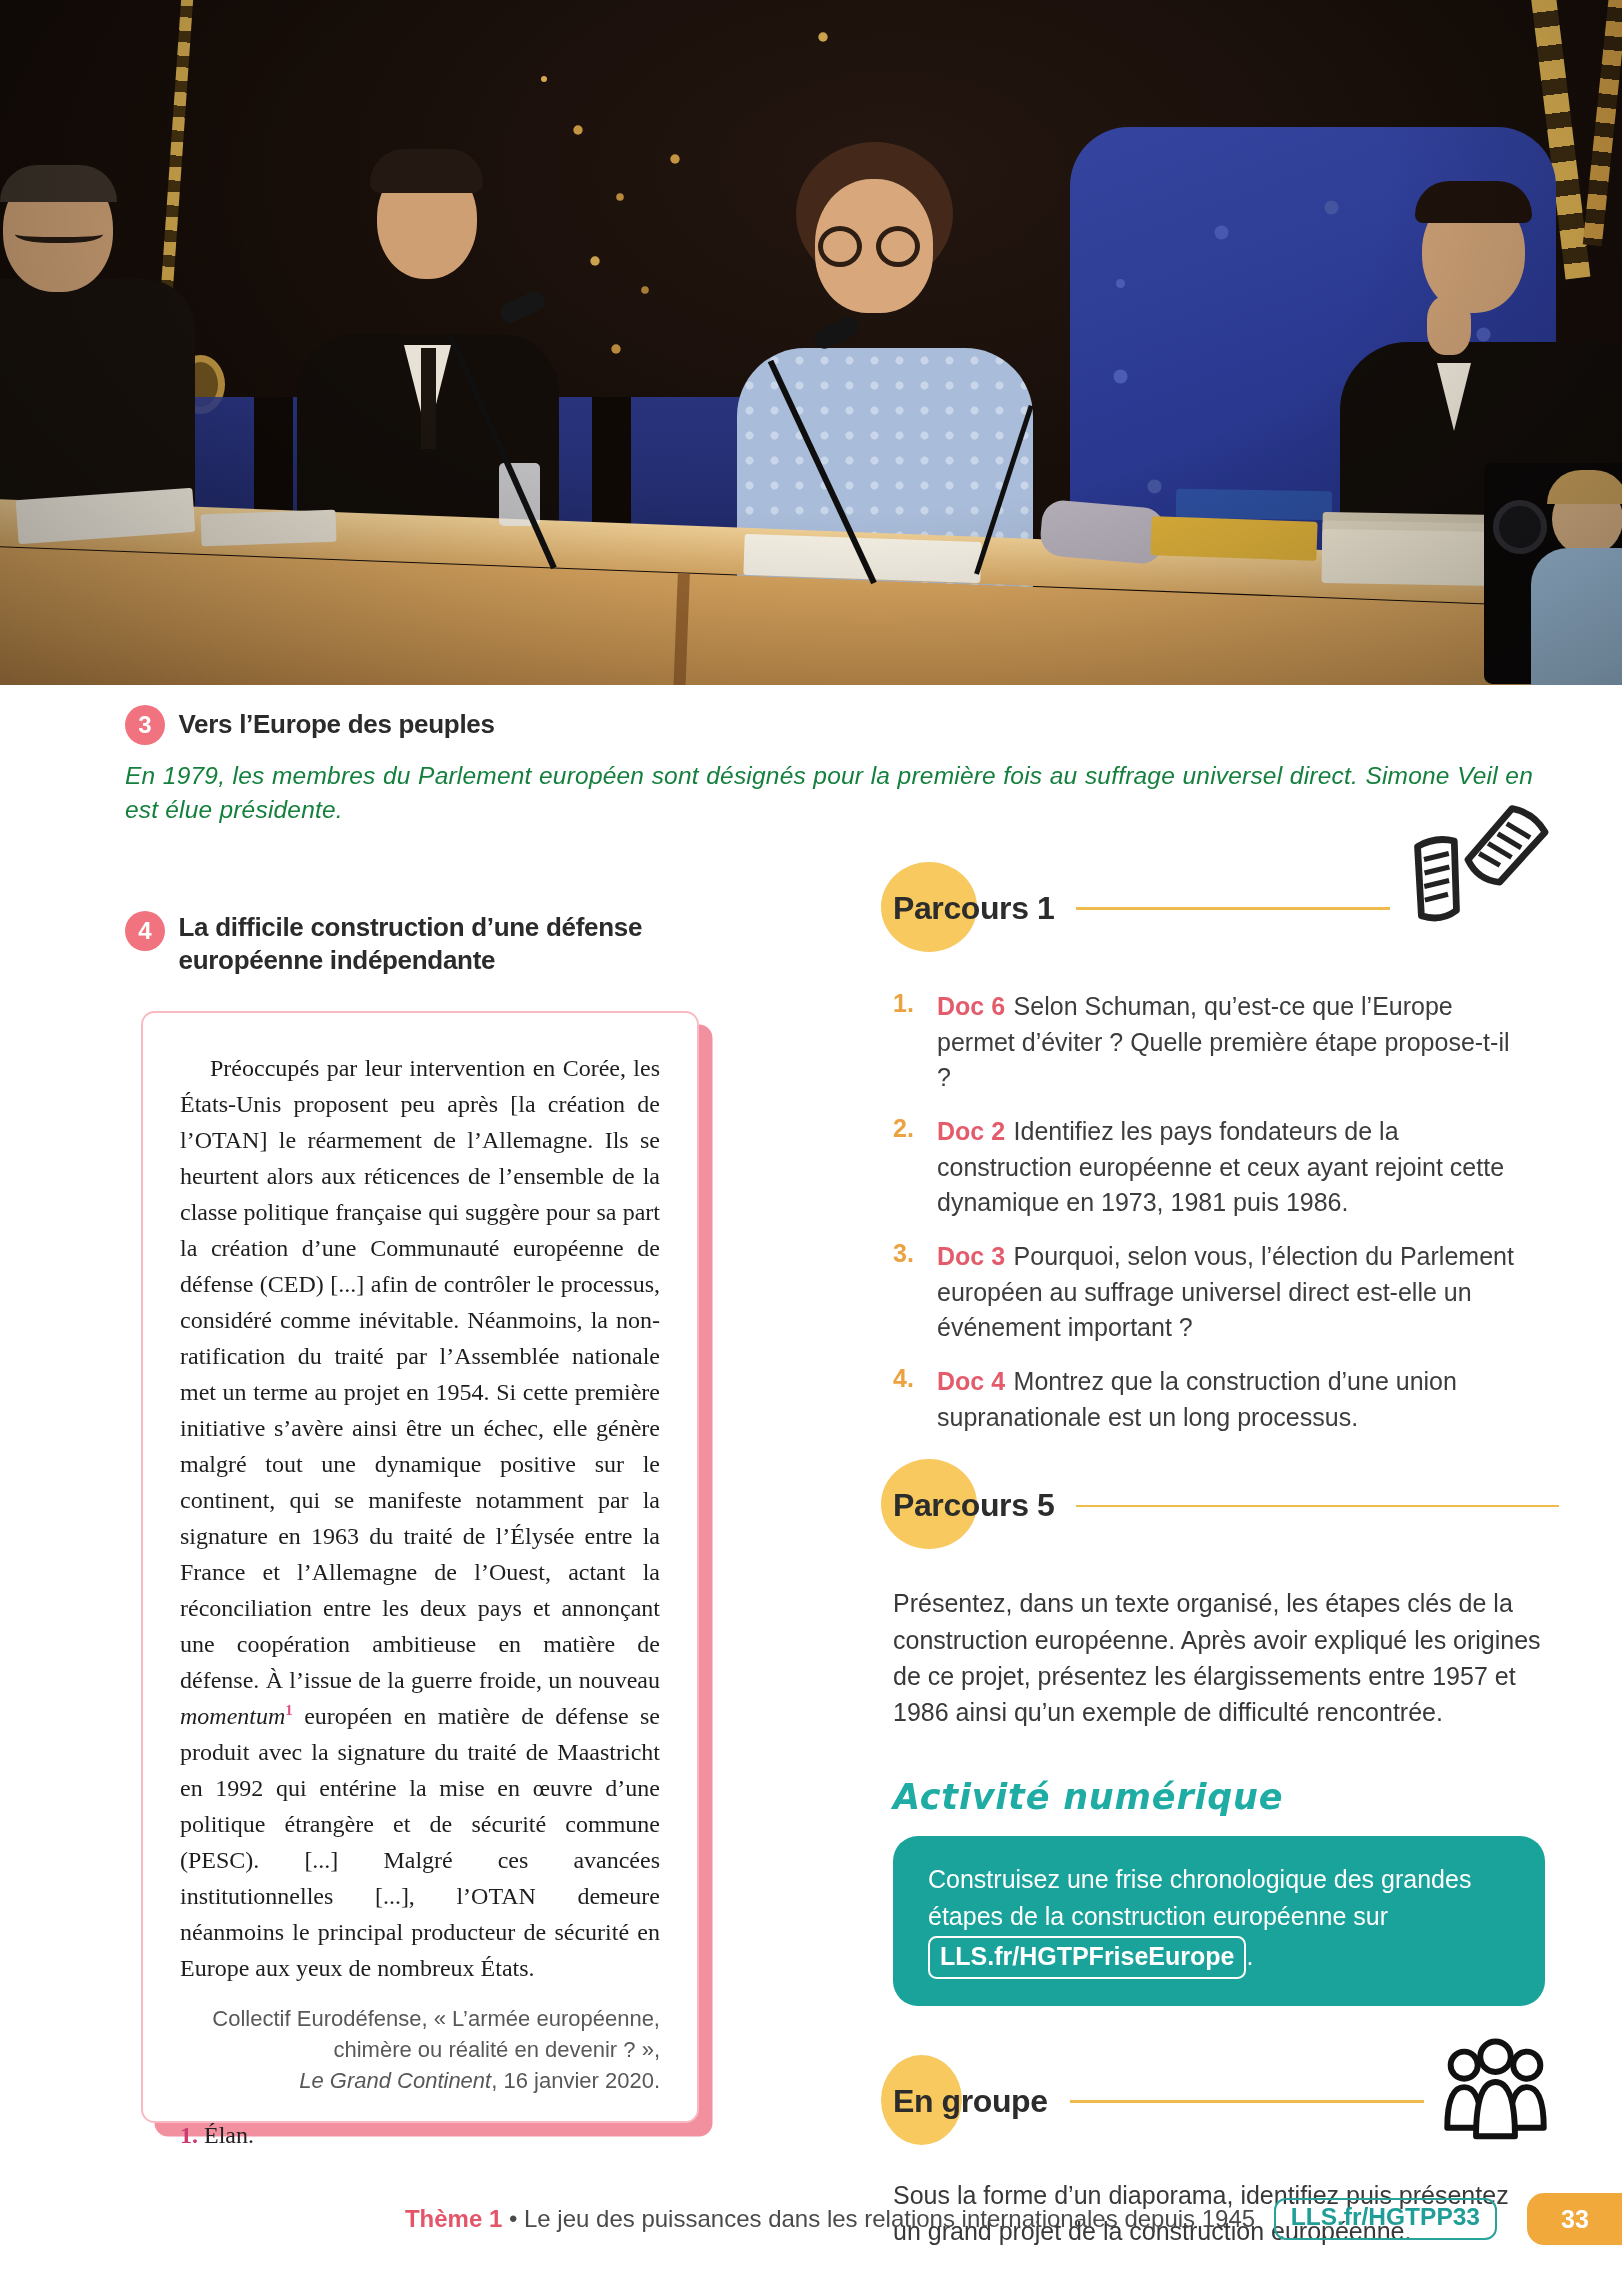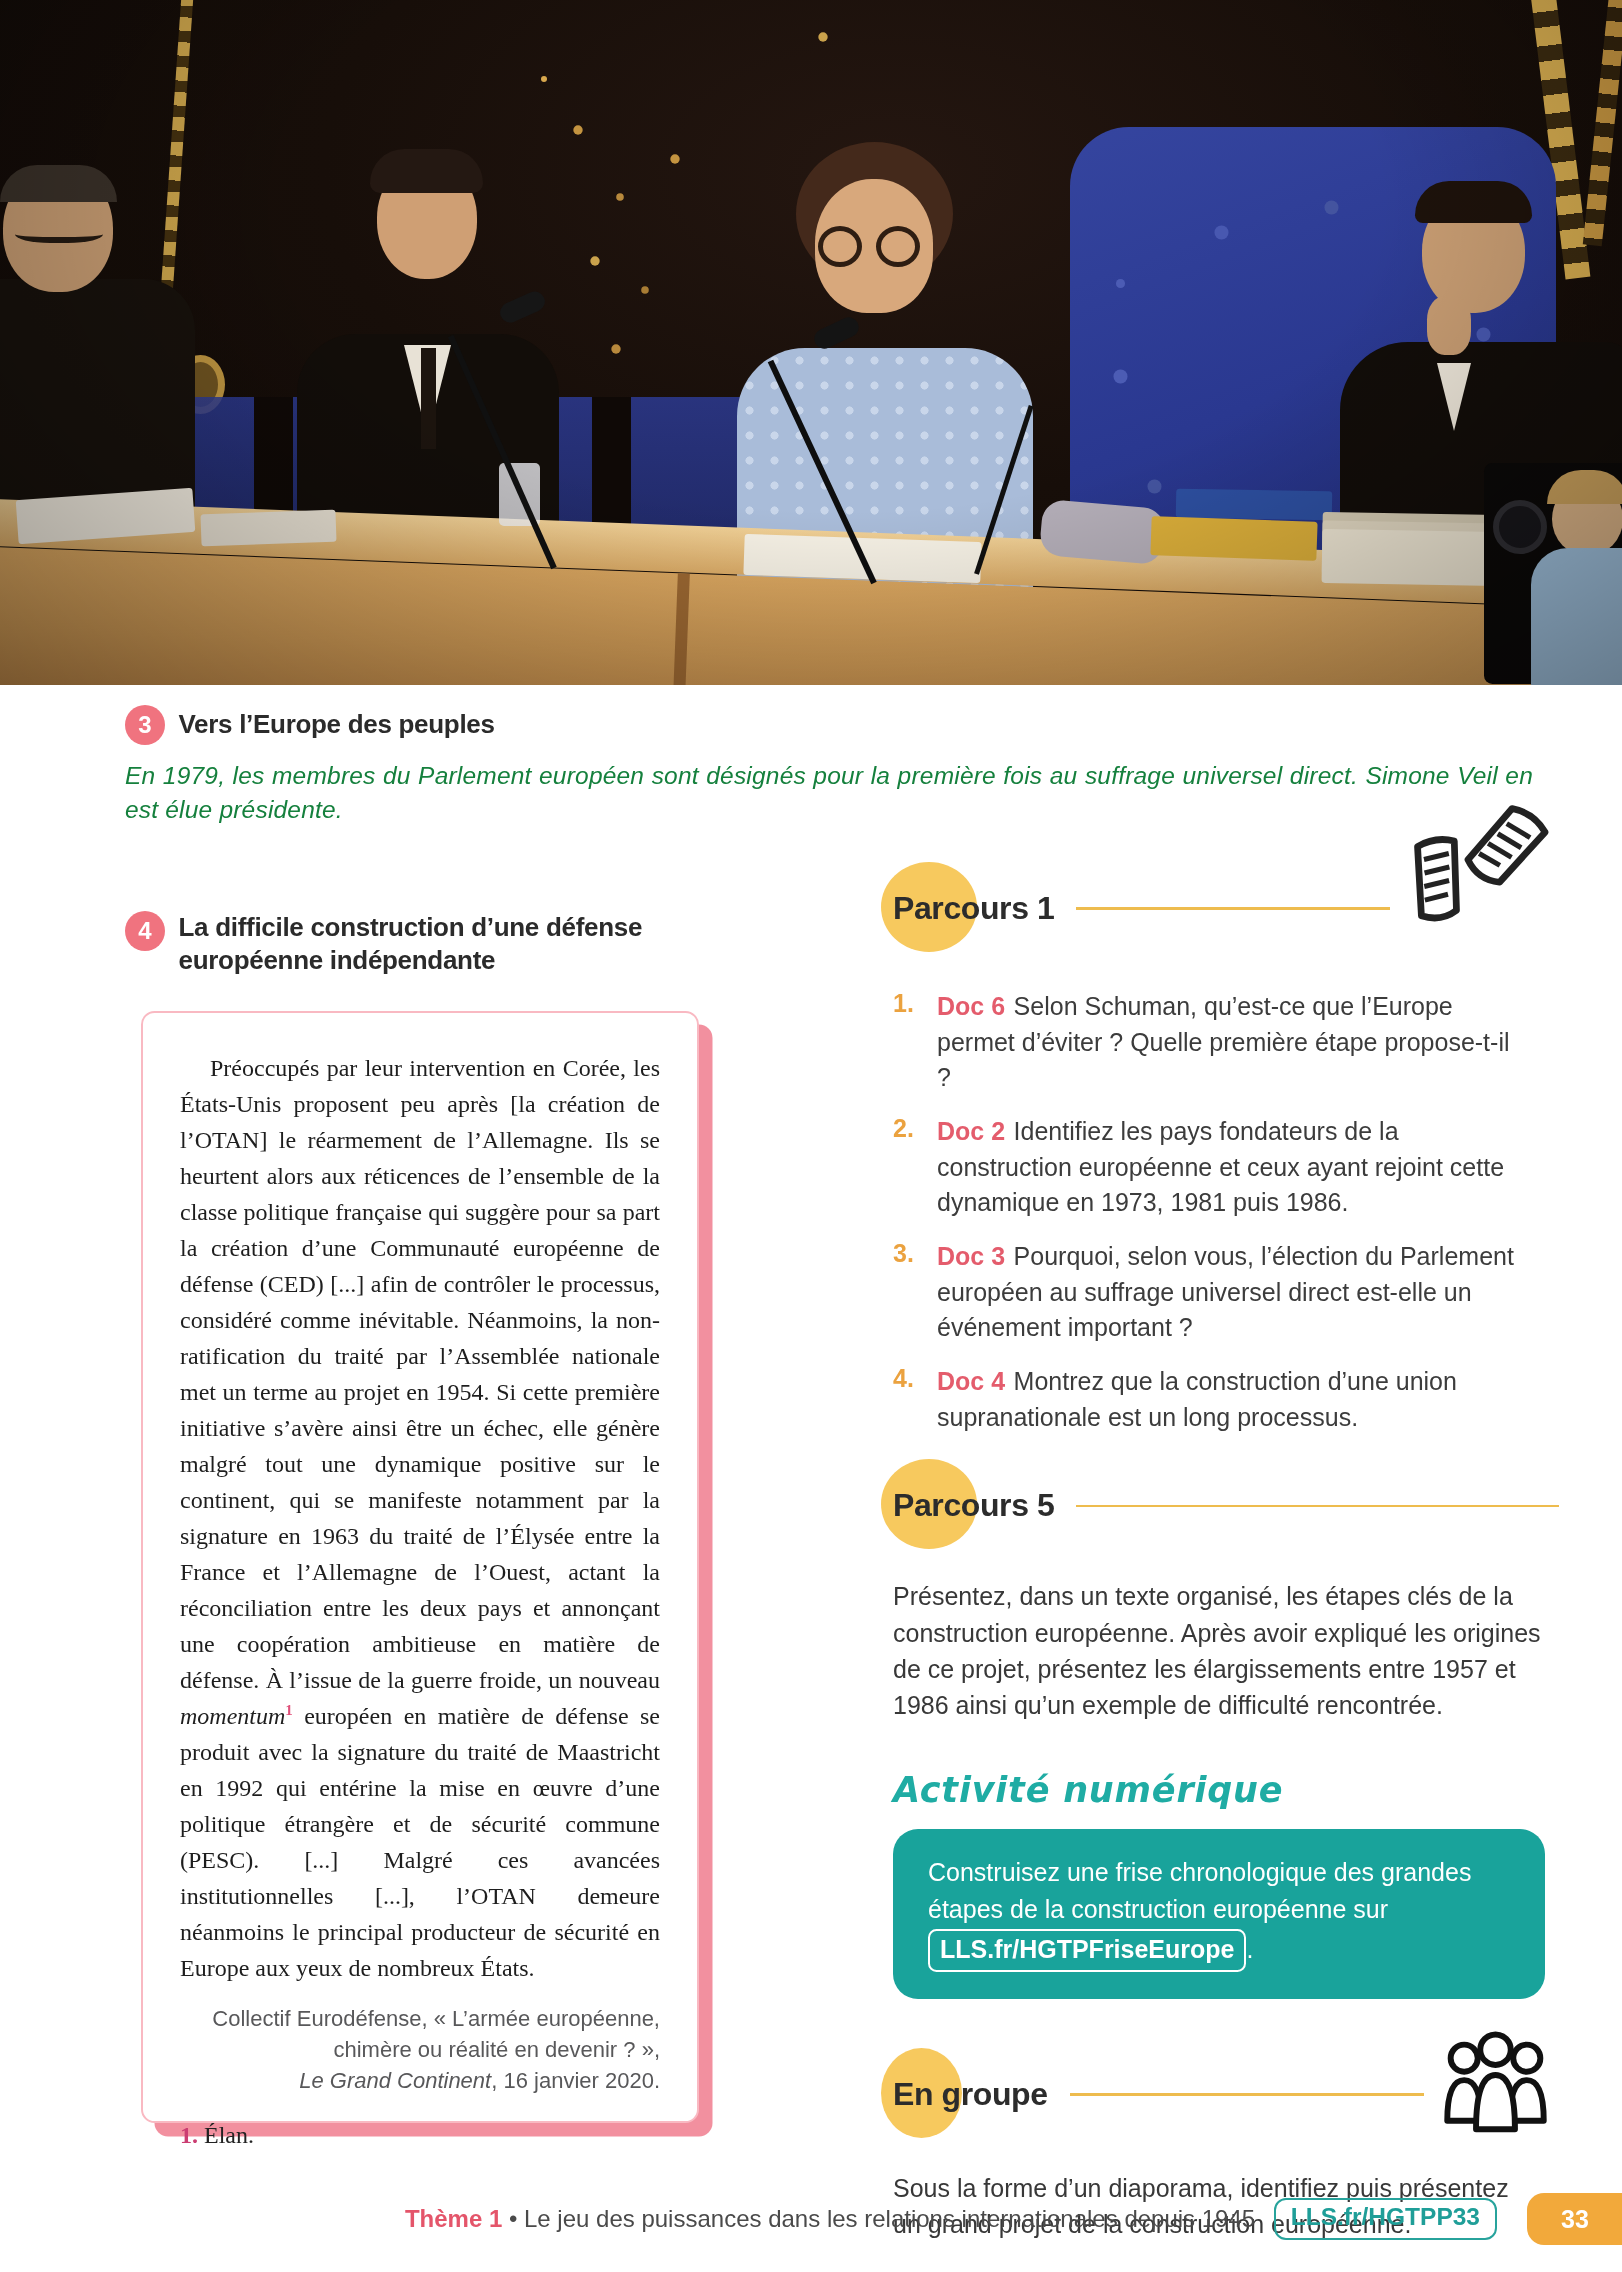--- a/index.html
+++ b/index.html
@@ -111,21 +111,21 @@
   .sec-head { position:relative; display:flex; align-items:center; height:93px; }
   .sec-ellipse { position:absolute; left:-12px; top:0px; width:96px; height:90px; border-radius:50%; background:#f7c95e; }
   .sec-title { position:relative; font-size:32px; font-weight:800; color:#2c2c2c; letter-spacing:-0.4px; margin-right:22px; }
   .sec-rule { flex:1; height:2.5px; background:#eebc4e; }
   .sec-icon { flex:0 0 auto; margin-left:8.5px; }
   .q-list { margin-top:34px; }
   .q-item { display:flex; margin-bottom:18.6px; }
   .q-num { flex:0 0 44px; font-size:25px; font-weight:bold; color:#eba23f; }
   .q-body { font-size:25px; line-height:1.42; color:#3c3c3c; width:592px; }
   .q-doc { color:#e45c6c; font-weight:bold; margin-right:8.5px; }
-  .p2-body { margin-top:26px; font-size:25px; line-height:1.45; color:#383838; width:651px; }
+  .p2-body { margin-top:33px; font-size:25px; line-height:1.45; color:#383838; width:651px; }
   .act-title { margin-top:47px; font-size:35px; font-weight:bold; font-style:italic; color:#1faca4; letter-spacing:0.8px;
     font-family:"DejaVu Sans", sans-serif; }
   .act-box { margin-top:18.6px; width:652px; background:#19a39b; border-radius:25px; padding:25px 30px 27px 35px;
     color:#ffffff; font-size:25px; line-height:1.5; }
   .lls-badge { display:inline-block; border:2.5px solid #ffffff; border-radius:8.5px; padding:0px 10px 1.7px 10px;
     font-weight:bold; white-space:nowrap;text-align:center; }
   .grp-body { margin-top:29px; font-size:25px; line-height:1.45; color:#383838; width:625px; }
   .mt-groupe { margin-top:49px; }
 
   

